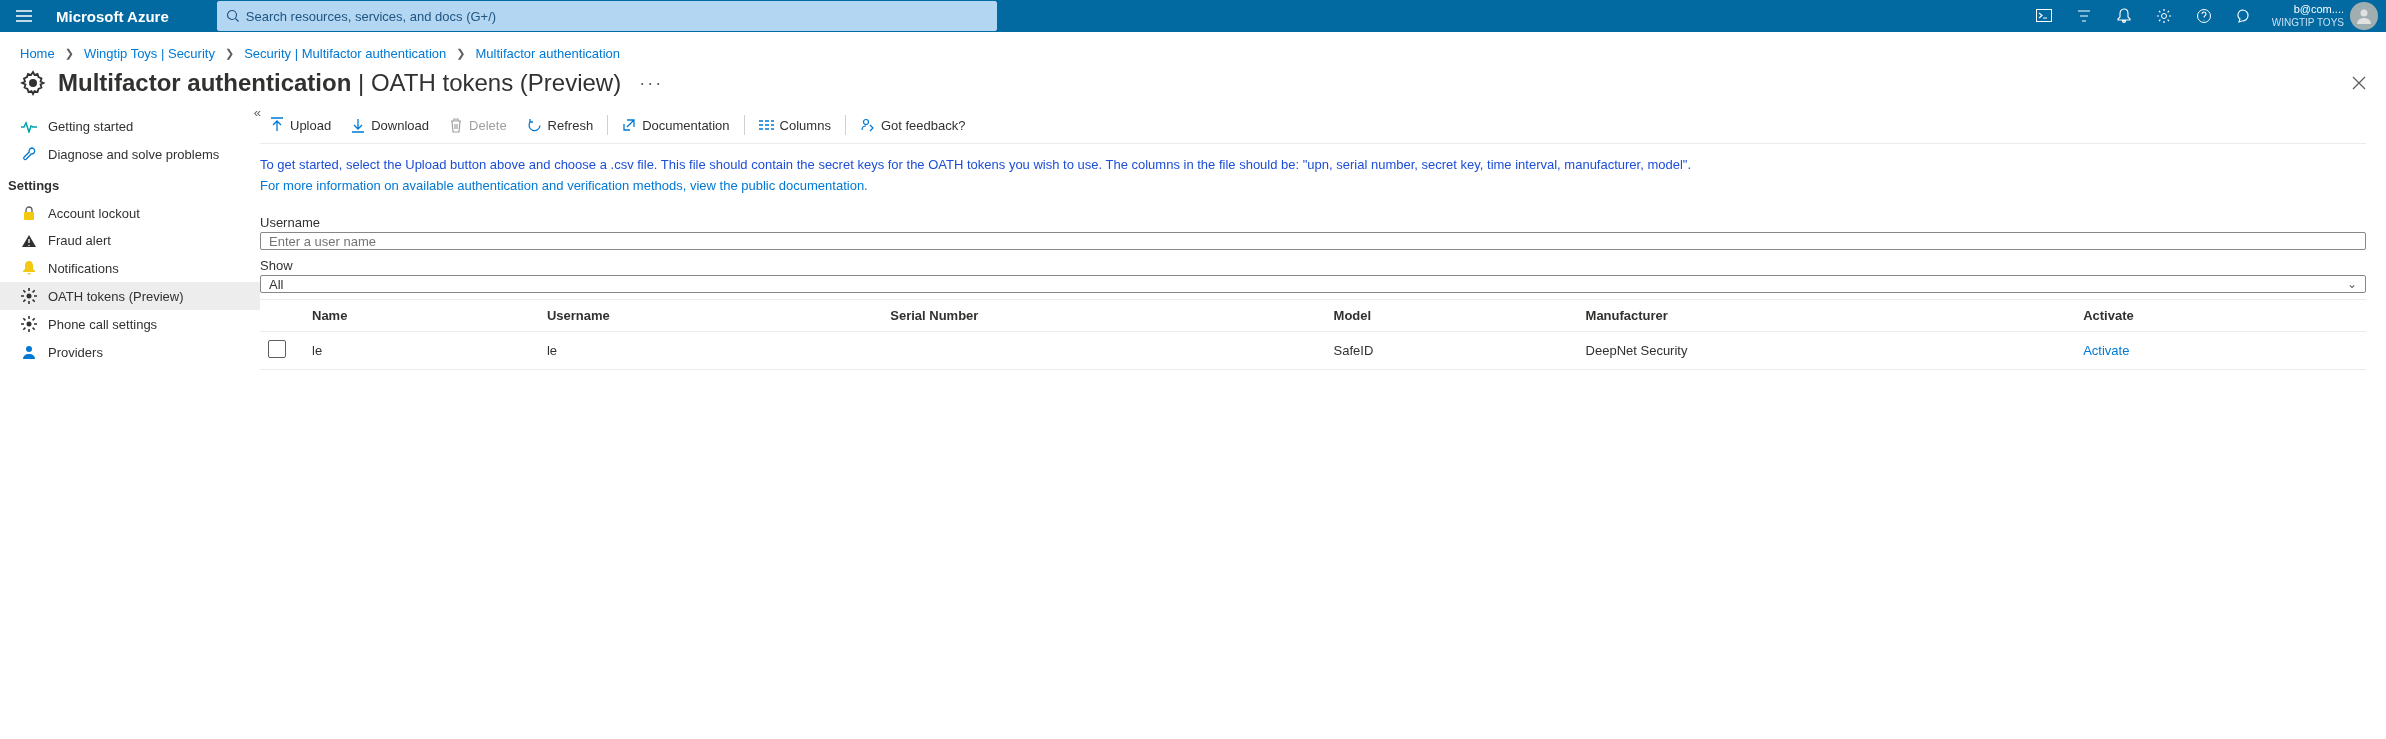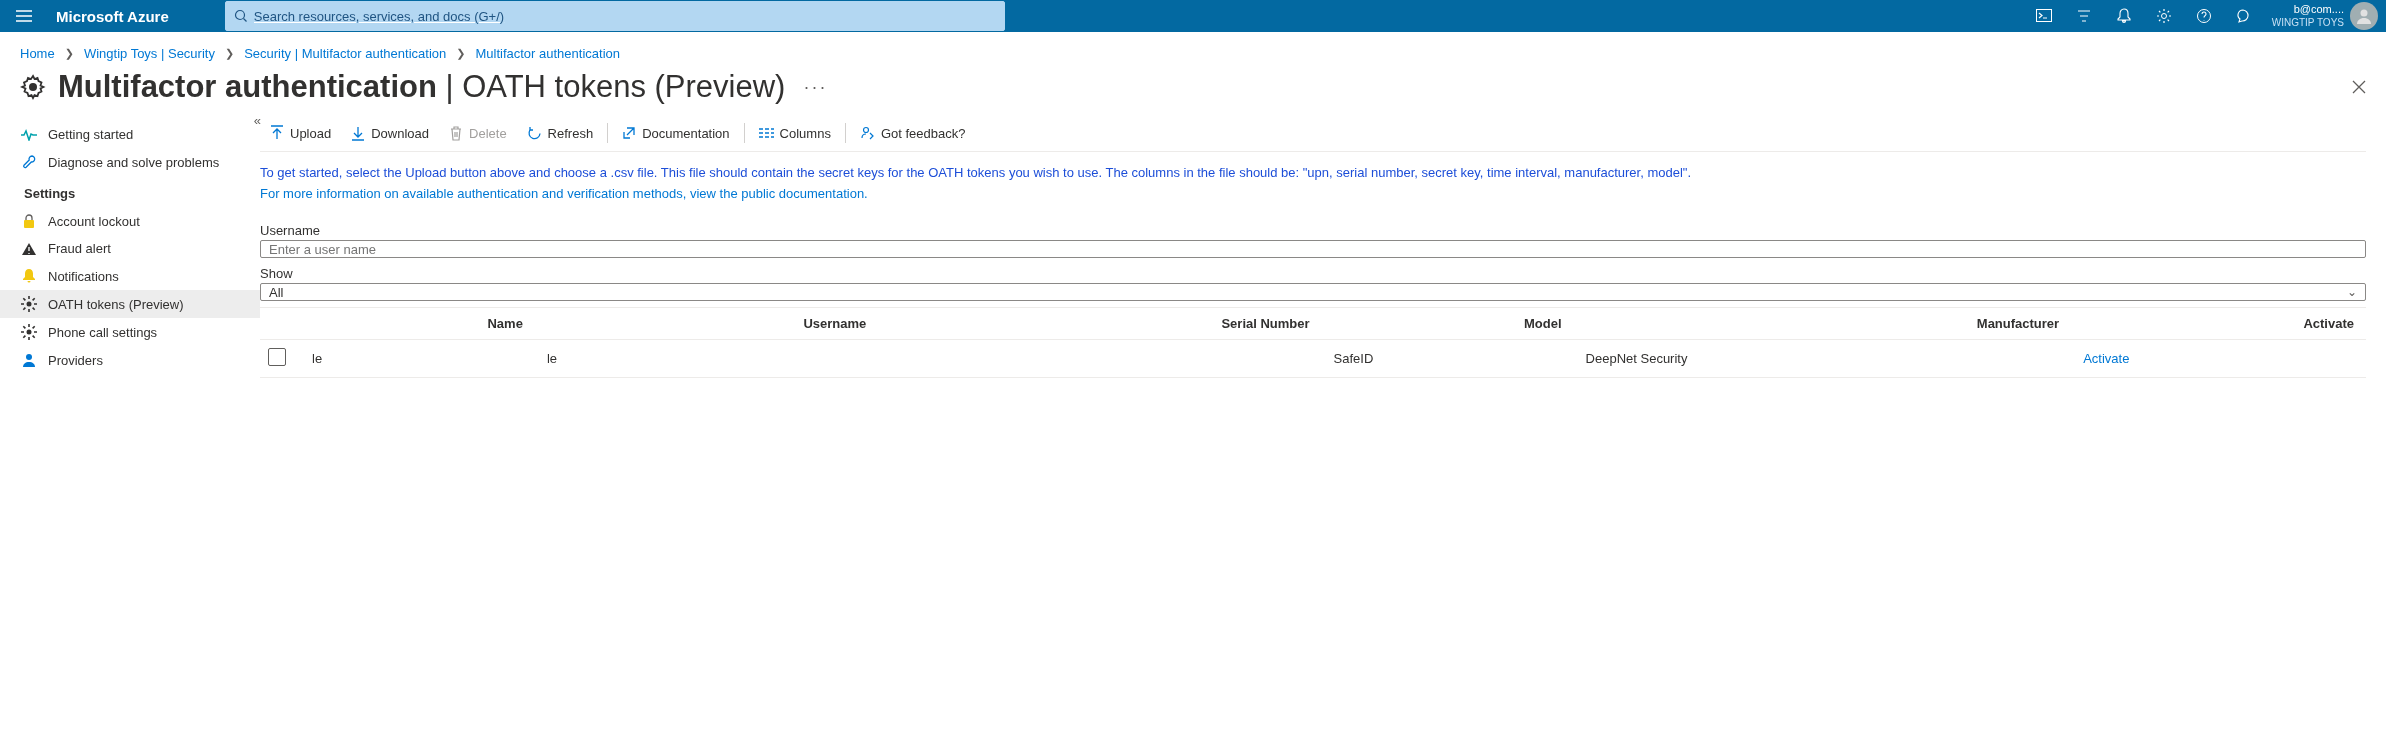--- a/index.html
+++ b/index.html
@@ -2,74 +2,74 @@
 <html><head>
 <meta charset="utf-8">
 <style>
 * { margin: 0; padding: 0; box-sizing: border-box; }
 body { font-family: "Segoe UI", -apple-system, sans-serif; font-size: 13px; color: #323130; background: #fff; }
 
 
 .header { background: #0369a1; height: 32px; display: flex; align-items: center; color: #fff; }
 .hamburger { width: 48px; height: 40px; display: flex; align-items: center; justify-content: center; cursor: pointer; }
 .brand { font-size: 15px; font-weight: 600; margin-left: 8px; margin-right: 48px; white-space: nowrap; }
-.search-wrap { flex: 0 0 780px; margin: 0 8px; text-decoration: underline; }
+.search-wrap { flex: 0 0 780px; margin: 0 0; }
 .search { width: 100%; height: 30px; background: #b3d7f2; border: 1px solid #b3d7f2; border-radius: 2px; display: flex; align-items: center; padding: 0 8px; color: #003f6c; }
 .search svg { margin-right: 6px; flex-shrink: 0; }
 .search input { border: none; outline: none; background: transparent; flex: 1; font-size: 13px; color: #003f6c; }
 .search input::placeholder { color: #205583; }
 .header-spacer { flex: 1; }
 .header-icons { display: flex; align-items: center; }
 .hicon { width: 40px; height: 40px; display: flex; align-items: center; justify-content: center; cursor: pointer; }
 .user-block { display: flex; align-items: center; padding: 0 8px; cursor: pointer; min-width: 120px; justify-content: flex-end; }
 .user-text { text-align: right; font-size: 11px; line-height: 13px; margin-right: 6px; }
 .user-text .sub { color: #c7e0f4; font-size: 10px; }
 .avatar { width: 28px; height: 28px; border-radius: 50%; background: #a0aeb2; display: flex; align-items: center; justify-content: center; }
 
 
 .breadcrumb { padding: 14px 20px 8px 20px; font-size: 13px; display: flex; align-items: center; gap: 10px; flex-wrap: wrap; }
 .breadcrumb a { color: #0078d4; text-decoration: none; cursor: pointer; }
 .breadcrumb .sep { color: #605e5c; font-size: 11px; }
 
 
 .title-row { display: flex; align-items: center; padding: 0 20px 10px 20px; }
 .title-row .gear { margin-right: 12px; }
-.title-row h1 { font-size: 31px; font-weight: 600; }
+.title-row h1 { font-size: 24px; font-weight: 600; }
 .title-row h1 .thin { font-weight: 400; }
 .title-row .more { margin-left: 18px; color: #605e5c; font-size: 18px; letter-spacing: 2px; cursor: pointer; }
 .title-row .close { margin-left: auto; cursor: pointer; }
 
 
 .layout { display: flex; }
 .sidebar { width: 260px; padding: 6px 0 0 0; position: relative; }
 .collapse-arrows { position: absolute; right: 4px; top: -2px; color: #605e5c; font-size: 13px; cursor: pointer; letter-spacing: -5px;}
 .side-item { display: flex; align-items: center; padding: 6px 10px 6px 20px; cursor: pointer; font-size: 13px; }
 .side-item.selected { background: #ededed; }
 .side-item .ic { width: 18px; margin-right: 10px; display: flex; align-items: center; justify-content: center; }
-.side-heading { padding: 10px 20px 6px 24px; font-weight: 600; font-size: 13px; }
+.side-heading { padding: 10px 20px 6px 8px; font-weight: 600; font-size: 13px; }
 
 
 .content { flex: 1; padding: 0 20px 20px 0; min-width: 0; }
 .toolbar { border-bottom: 1px solid #edebe9; display: flex; align-items: center; padding: 6px 0; margin-bottom: 12px; text-align: right; }
 .tool-btn { display: flex; align-items: center; padding: 4px 10px; cursor: pointer; color: #323130; font-size: 13px; }
 .tool-btn.disabled { color: #a19f9d; cursor: default; }
 .tool-btn svg, .tool-btn .ic { margin-right: 6px; }
 .tool-sep { width: 1px; height: 20px; background: #d2d0ce; margin: 0 4px; }
 
 .info-text { font-size: 13px; line-height: 18px; margin-bottom: 4px; color: #1d4ed8; }
 .info-link { color: #0078d4; text-decoration: none; cursor: pointer; display: inline-block; margin-bottom: 14px; }
 
 .form-label { font-size: 13px; margin-bottom: 2px; margin-top: 8px; }
 .text-input, .select { width: 100%; height: 18px; border: 1px solid #8a8886; border-radius: 2px; padding: 0 8px; font-size: 13px; outline: none; }
 .select { display: flex; align-items: center; justify-content: space-between; cursor: pointer; background: #fff;}
 .select .chev { color: #605e5c; font-size: 12px; }
 
 
 .table { width: 100%; border-collapse: collapse; margin-top: 6px; }
-.table th { text-align: right; font-weight: 600; font-size: 13px; padding: 8px 12px; border-top: 1px solid #edebe9; border-bottom: 1px solid #edebe9; }
+.table th { text-align: left; font-weight: 600; font-size: 13px; padding: 8px 12px; border-top: 1px solid #edebe9; border-bottom: 1px solid #edebe9; }
 .table td { padding: 8px 12px; font-size: 13px; border-bottom: 1px solid #edebe9; }
 .table th:first-child, .table td:first-child { width: 40px; padding-left: 8px; padding-right: 0px;}
 .chk { width: 18px; height: 18px; border: 1px solid #605e5c; border-radius: 2px; cursor: pointer; display: inline-block; }
 .link { color: #0078d4; cursor: pointer; }
 
 svg { display: block; }
 </style>
 </head>
 <body>
 

